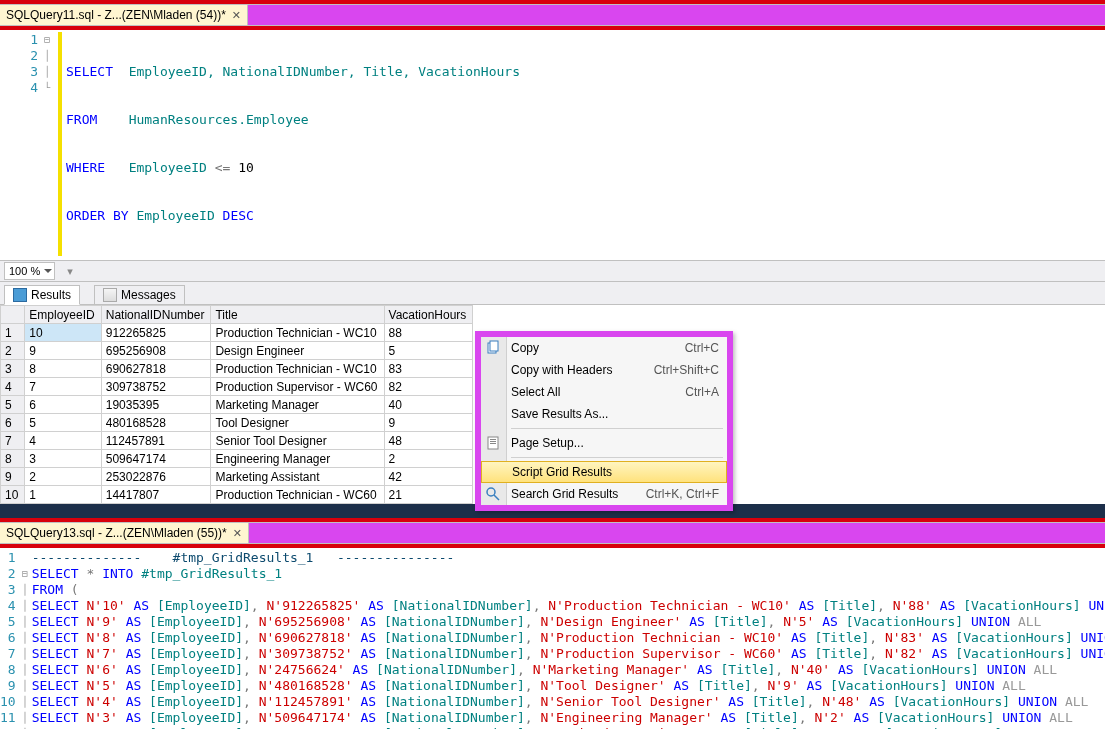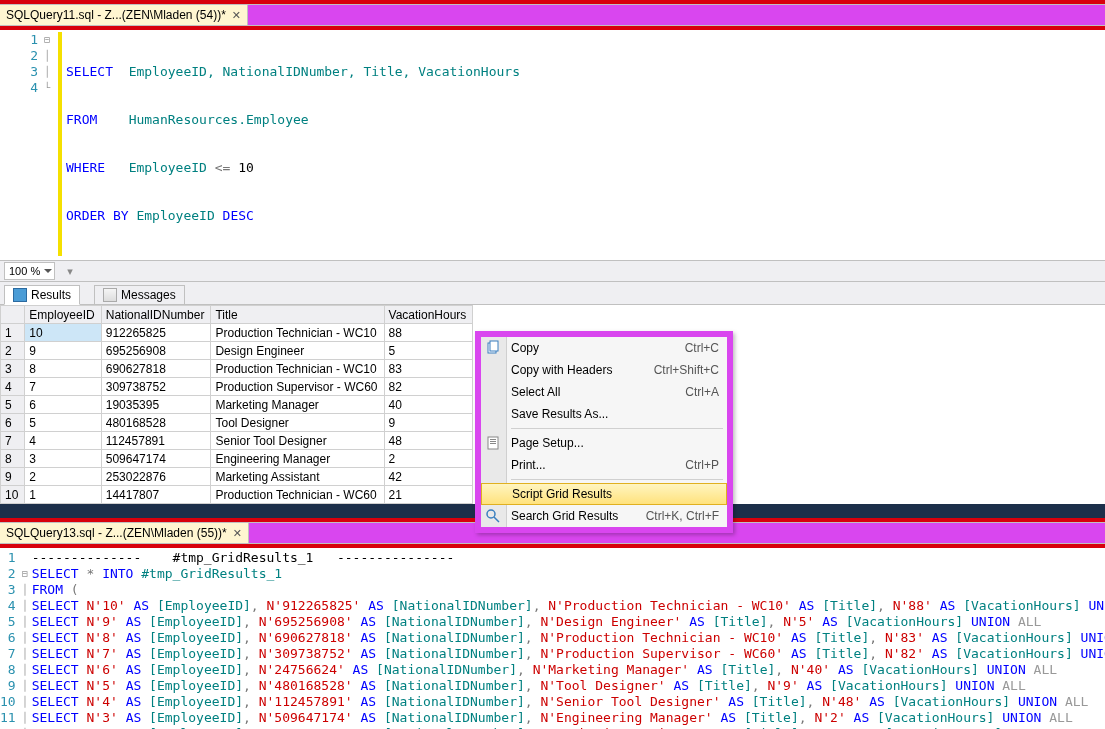--- a/index.html
+++ b/index.html
@@ -63,21 +63,21 @@
   .code {
     padding-left: 4px;
     white-space: pre;
   }
   .code .ln { height: 16px; }
   
   .kw { color: #0000ff; }
   .id { color: #008080; }
   .op { color: #777; }
   .str { color: #cc0000; }
-  .cm { color: #000000; }
+  .cm { color: #0c4a6e; }
   .gray { color: #999; }
   .black { color: #000; }
 
   .zoom-bar {
     display: flex;
     align-items: center;
     border-top: 1px solid #c0c0c0;
     border-bottom: 1px solid #c0c0c0;
     background: #efeff2;
     padding: 1px 4px;
@@ -387,24 +387,20 @@
       <div class="cm-item">
         <span class="cm-icon">
           <svg viewBox="0 0 16 16">
               <rect x="3" y="2" width="10" height="12" fill="#fff" stroke="#888"></rect>
               <rect x="5" y="4" width="6" height="1" fill="#888"></rect>
               <rect x="5" y="6" width="6" height="1" fill="#888"></rect>
               <rect x="5" y="8" width="6" height="1" fill="#888"></rect>
             </svg>
         </span>
         <span>Page Setup...</span>
-      </div>
-      <div class="cm-item">
-        <span>Print...</span>
-        <span class="short">Ctrl+P</span>
       </div>
       <div class="cm-sep"></div>
       <div class="cm-item highlight">
         <span>Script Grid Results</span>
       </div>
       <div class="cm-item">
         <span class="cm-icon">
           <svg viewBox="0 0 16 16">
               <circle cx="6" cy="6" r="4" fill="none" stroke="#3a7fbf" stroke-width="1.5"></circle>
               <line x1="9" y1="9" x2="14" y2="14" stroke="#3a7fbf" stroke-width="1.5"></line>

